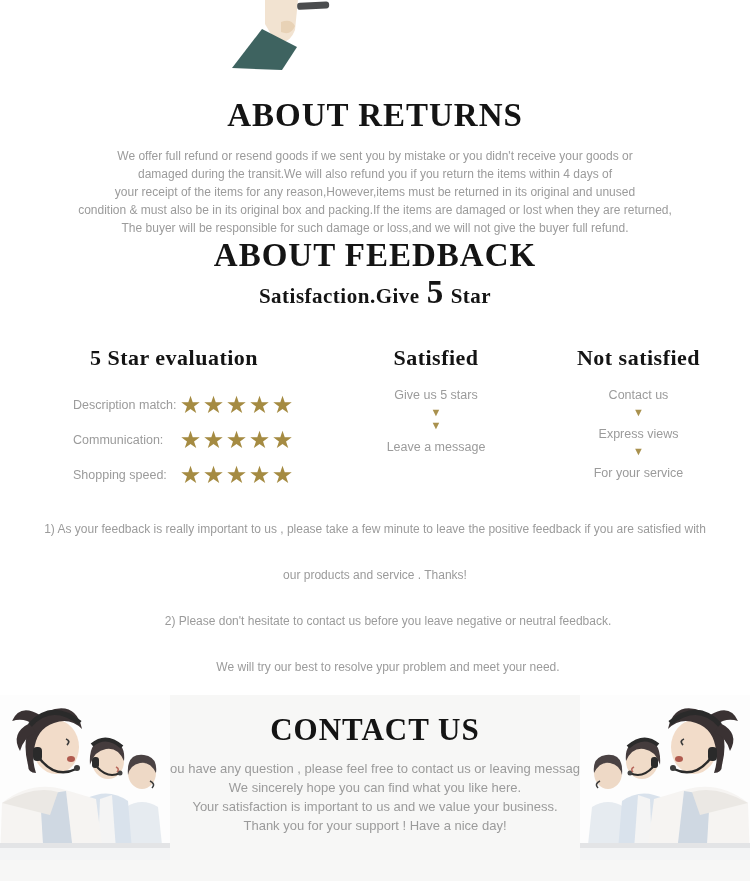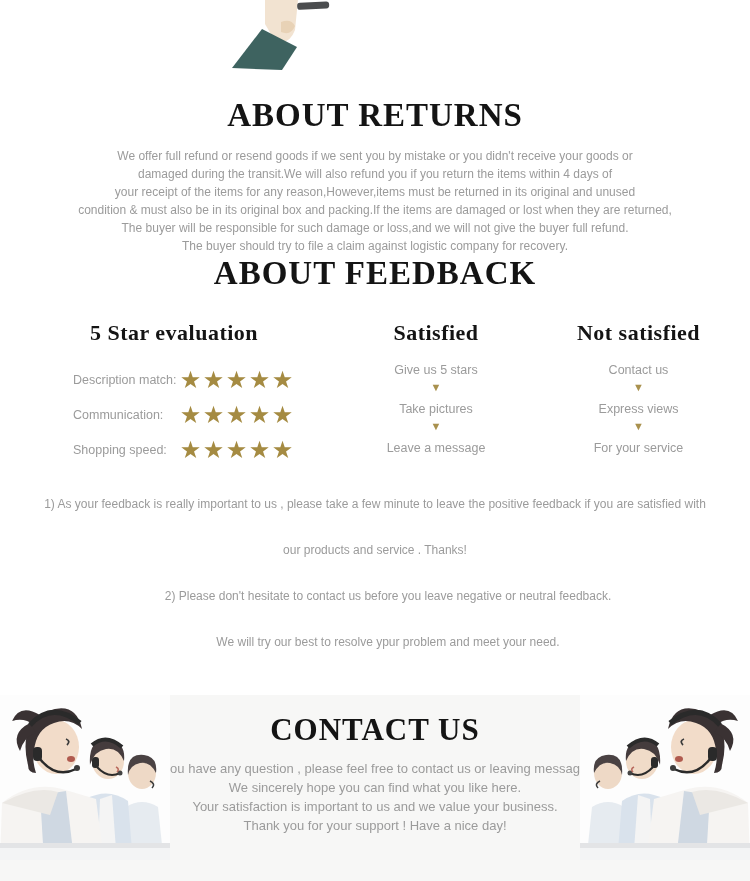--- a/index.html
+++ b/index.html
@@ -45,21 +45,21 @@
   }
   .subtitle .big5{font-size:33px;line-height:33px;}
   .fb-grid{
     margin-top:24px;
     padding-left:40px;
     display:flex;
   }
   .fb-col h2{
     font-family:"Liberation Serif", serif;
     font-weight:700;font-size:22px;color:#141414;
-    margin:4px 0 16px 0;text-align:center;letter-spacing:0.5px;
+    margin:12px 0 16px 0;text-align:center;letter-spacing:0.5px;
   }
   .col-eval{width:268px;}
   .col-mid{width:200px;margin-left:28px;}
   .col-right{width:205px;margin-left:0;}
   .star-row{display:flex;align-items:center;height:35px;padding-left:33px;}
   .rlabel{
     width:103px;font-size:12.5px;color:#9b9b9b;
     white-space:nowrap;flex:none;
   }
   .stars{white-space:nowrap;margin-left:3px;}
@@ -116,26 +116,30 @@
         <polygon points="7,68 37,29 72,47 57,70" fill="#3e6360"></polygon>
       </svg>
     </div>
     <h1 class="big-title">ABOUT RETURNS</h1>
     <div class="para">
       <div class="pline">We offer full refund or resend goods if we sent you by mistake or you didn't receive your goods or</div>
       <div class="pline">damaged during the transit.We will also refund you if you return the items within 4 days of</div>
       <div class="pline">your receipt of the items for any reason,However,items must be returned in its original and unused</div>
       <div class="pline">condition &amp; must also be in its original box and packing.If the items are damaged or lost when they are returned,</div>
       <div class="pline">The buyer will be responsible for such damage or loss,and we will not give the buyer full refund.</div>
-      <div class="pline">The buyer should try to file a claim against logistic company for recovery.</div>
     </div>
   </section>
 
   <section class="feedback">
     <h1 class="big-title">ABOUT FEEDBACK</h1>
+    <div class="subtitle">
+      <span>Satisfaction.Give</span>
+        <span class="big5">5</span>
+        <span>Star</span>
+    </div>
 
     <div class="fb-grid">
 
       <div class="fb-col col-eval">
         <h2>5 Star evaluation</h2>
         <div class="star-row">
           <span class="rlabel">Description match:</span>
           <span class="stars"><span class="star">★</span><span class="star">★</span><span class="star">★</span><span class="star">★</span><span class="star">★</span></span>
         </div>
         <div class="star-row">
@@ -145,21 +149,20 @@
         <div class="star-row">
           <span class="rlabel">Shopping speed:</span>
           <span class="stars"><span class="star">★</span><span class="star">★</span><span class="star">★</span><span class="star">★</span><span class="star">★</span></span>
         </div>
       </div>
 
       <div class="fb-col col-mid">
         <h2>Satisfied</h2>
         <div class="step">Give us 5 stars</div>
         <div class="tri">▼</div>
-        <div class="step">Take pictures</div>
         <div class="tri">▼</div>
         <div class="step">Leave a message</div>
       </div>
 
       <div class="fb-col col-right">
         <h2>Not satisfied</h2>
         <div class="step">Contact us</div>
         <div class="tri">▼</div>
         <div class="step">Express views</div>
         <div class="tri">▼</div>

